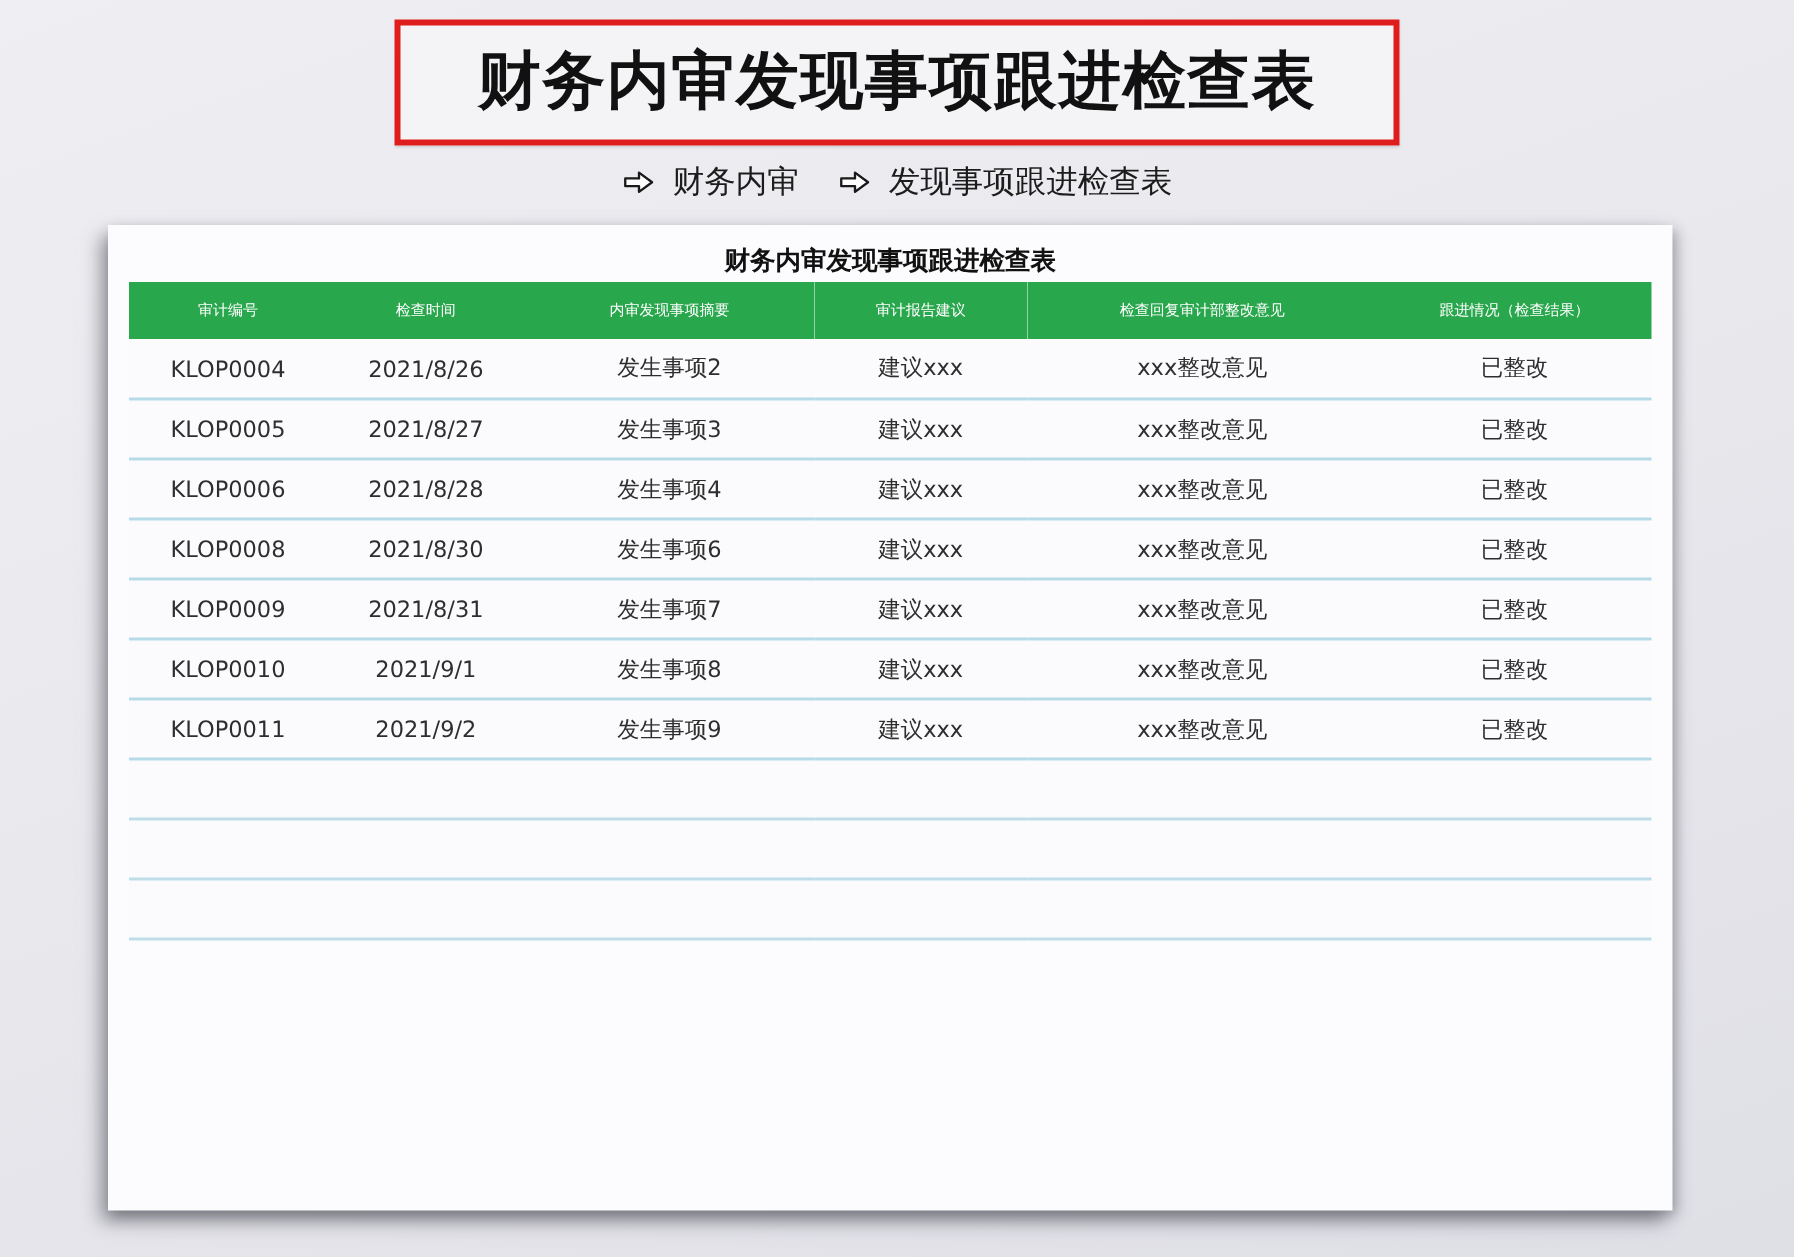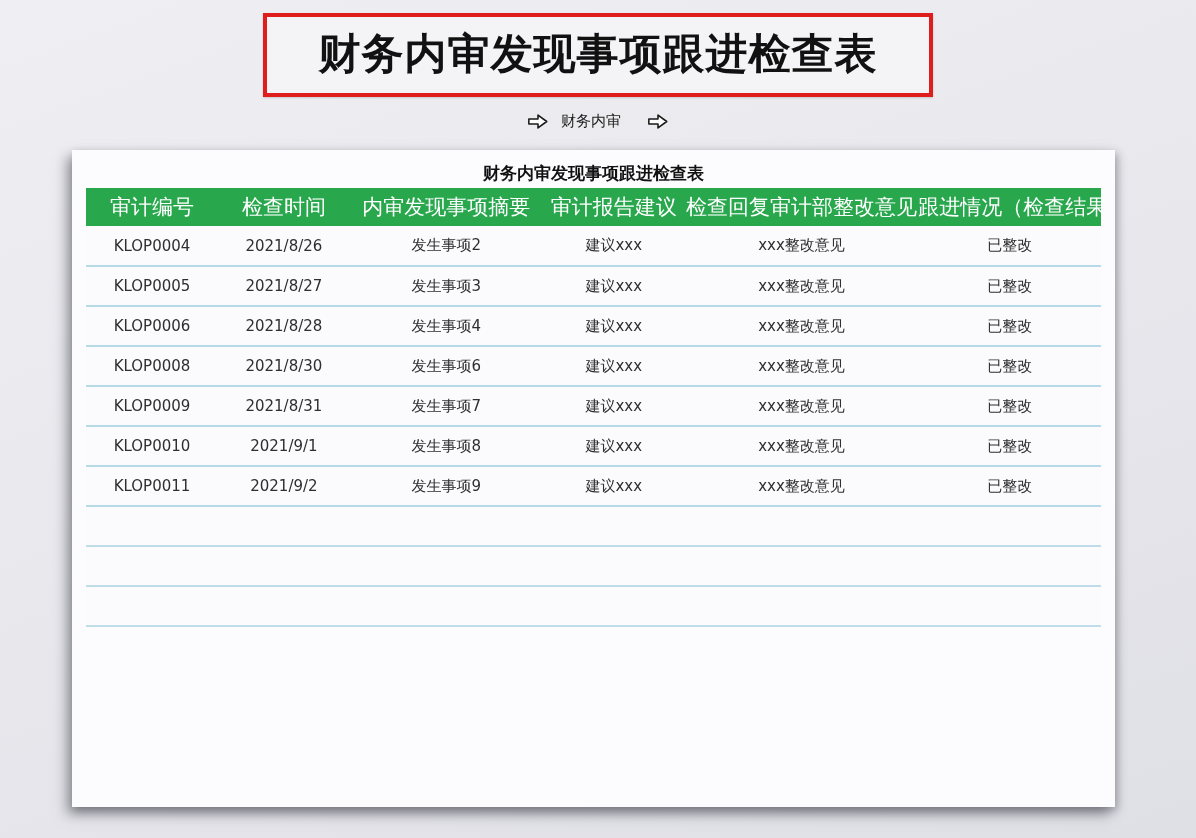--- a/index.html
+++ b/index.html
@@ -38,21 +38,21 @@
     display: flex;
     justify-content: center;
     align-items: center;
     gap: 26px;
     height: 30px;
   }
   .crumb {
     display: inline-flex;
     align-items: center;
     gap: 12px;
-    font-size: 15px;
+    font-size: 21px;
     color: #1c1c1c;
     cursor: pointer;
   }
   .crumb svg { display: block; }
 
   
   .card {
     width: 1043px;
     height: 657px;
     margin: 14px auto 0 auto;
@@ -71,21 +71,21 @@
   }
 
   table.audit {
     width: 100%;
     border-collapse: collapse;
     table-layout: fixed;
   }
   table.audit thead th {
     background: #28a74d;
     color: #ffffff;
-    font-size: 21px;
+    font-size: 10px;
     font-weight: normal;
     height: 38px;
     text-align: center;
     white-space: nowrap;
     overflow: hidden;
   }
   table.audit tbody td {
     height: 40px;
     font-size: 15px;
     color: #2e2e2e;
@@ -118,20 +118,21 @@
     <span class="crumb">
       <svg width="22" height="19" viewBox="0 0 24 20">
         <path d="M2 7.2 H12 V3 L21.5 10 L12 17 V12.8 H2 Z" fill="#ffffff" stroke="#1a1a1a" stroke-width="1.7" stroke-linejoin="round"></path>
       </svg>
       <span>财务内审</span>
     </span>
     <span class="crumb">
       <svg width="22" height="19" viewBox="0 0 24 20">
         <path d="M2 7.2 H12 V3 L21.5 10 L12 17 V12.8 H2 Z" fill="#ffffff" stroke="#1a1a1a" stroke-width="1.7" stroke-linejoin="round"></path>
       </svg>
+      <span>发现事项跟进检查表</span>
     </span>
   </div>
 
   <div class="card">
     <div class="table-title">财务内审发现事项跟进检查表</div>
     <table class="audit">
       <colgroup>
         <col class="col-1">
           <col class="col-2">
           <col class="col-3">

